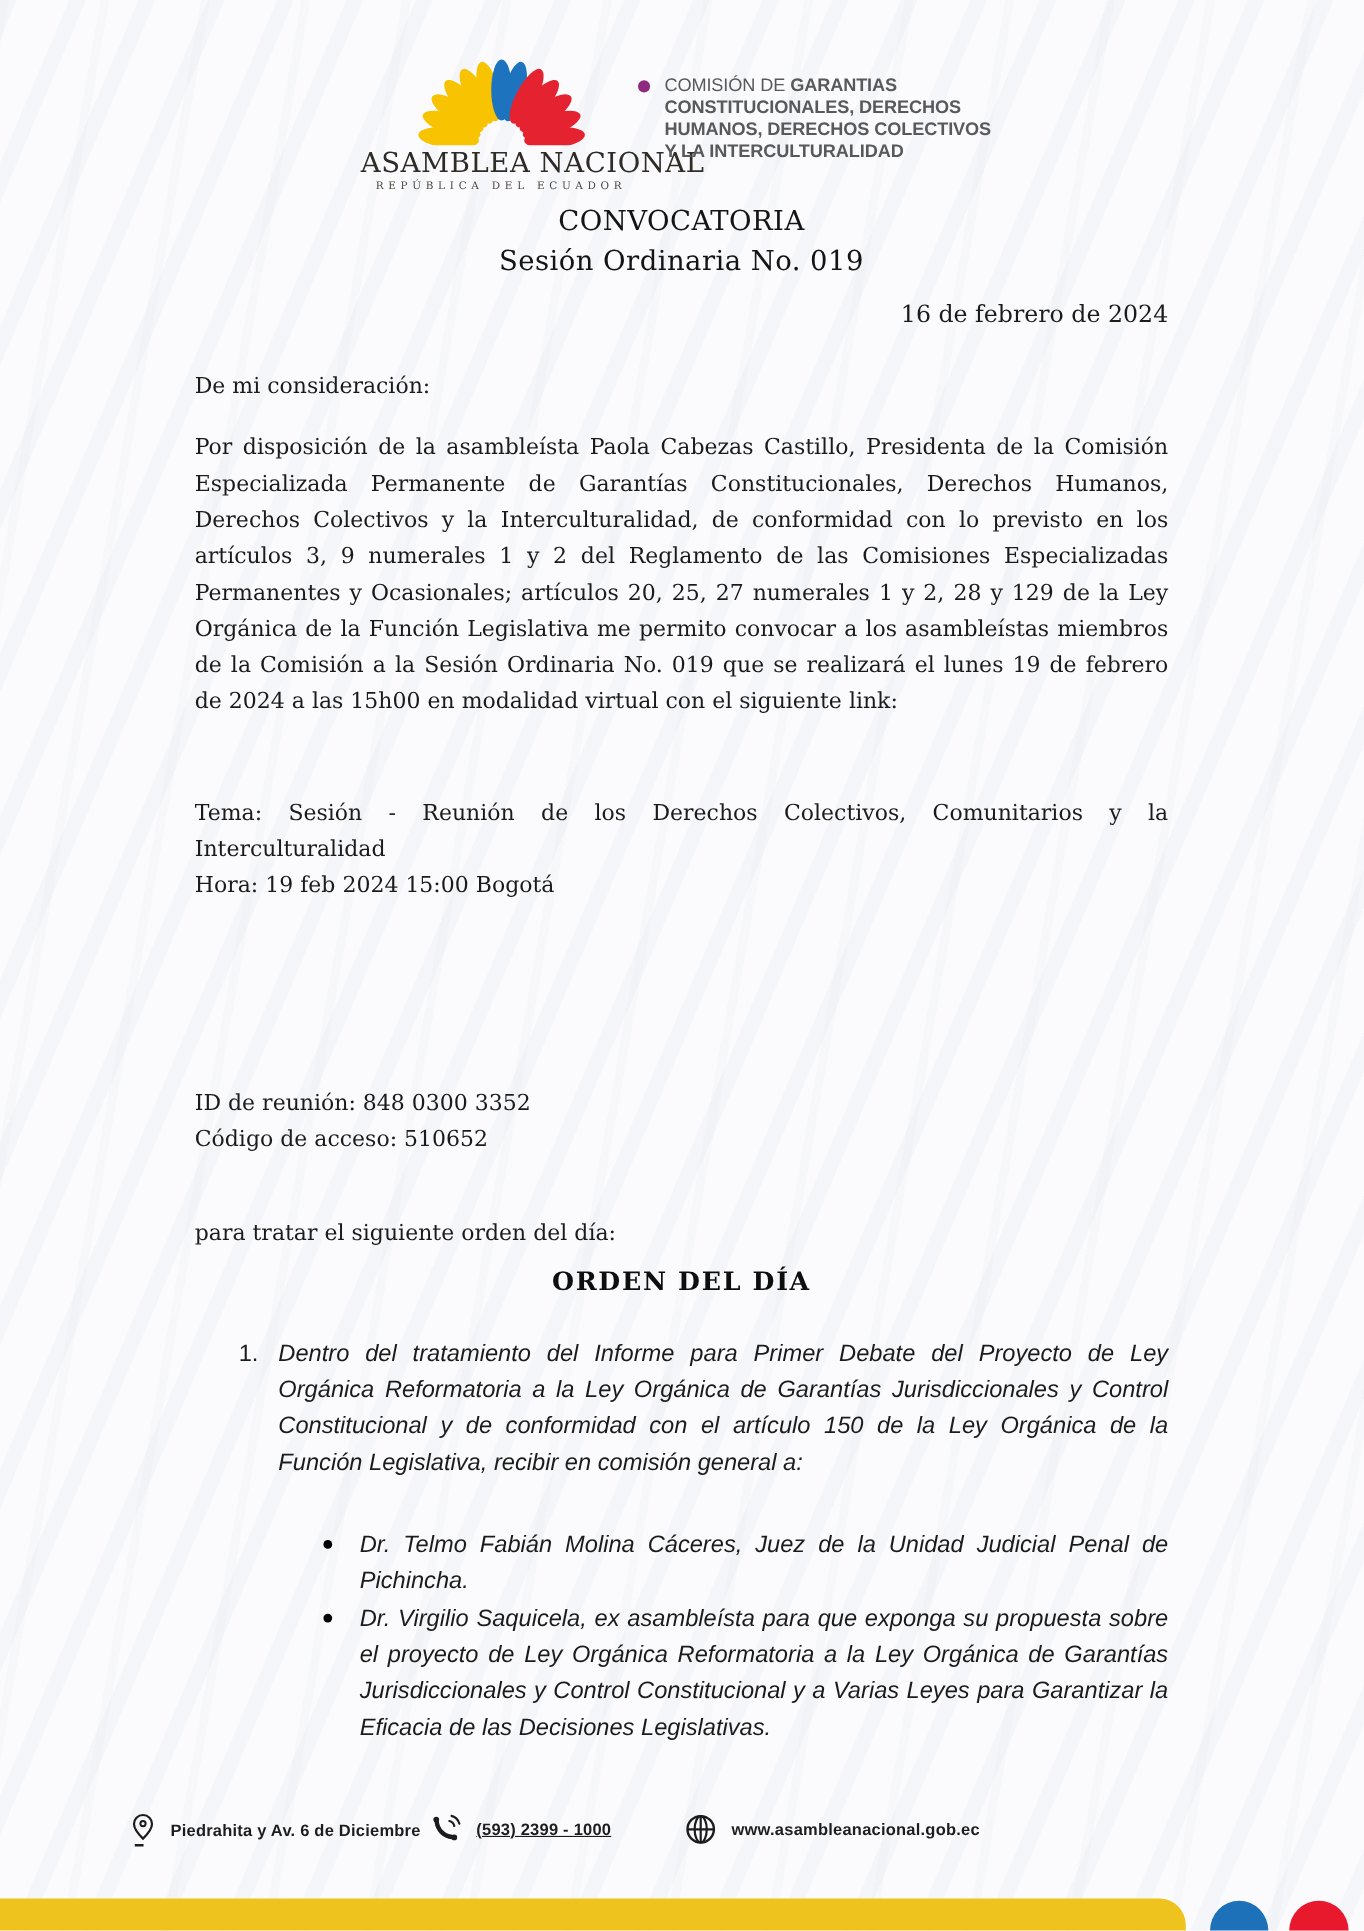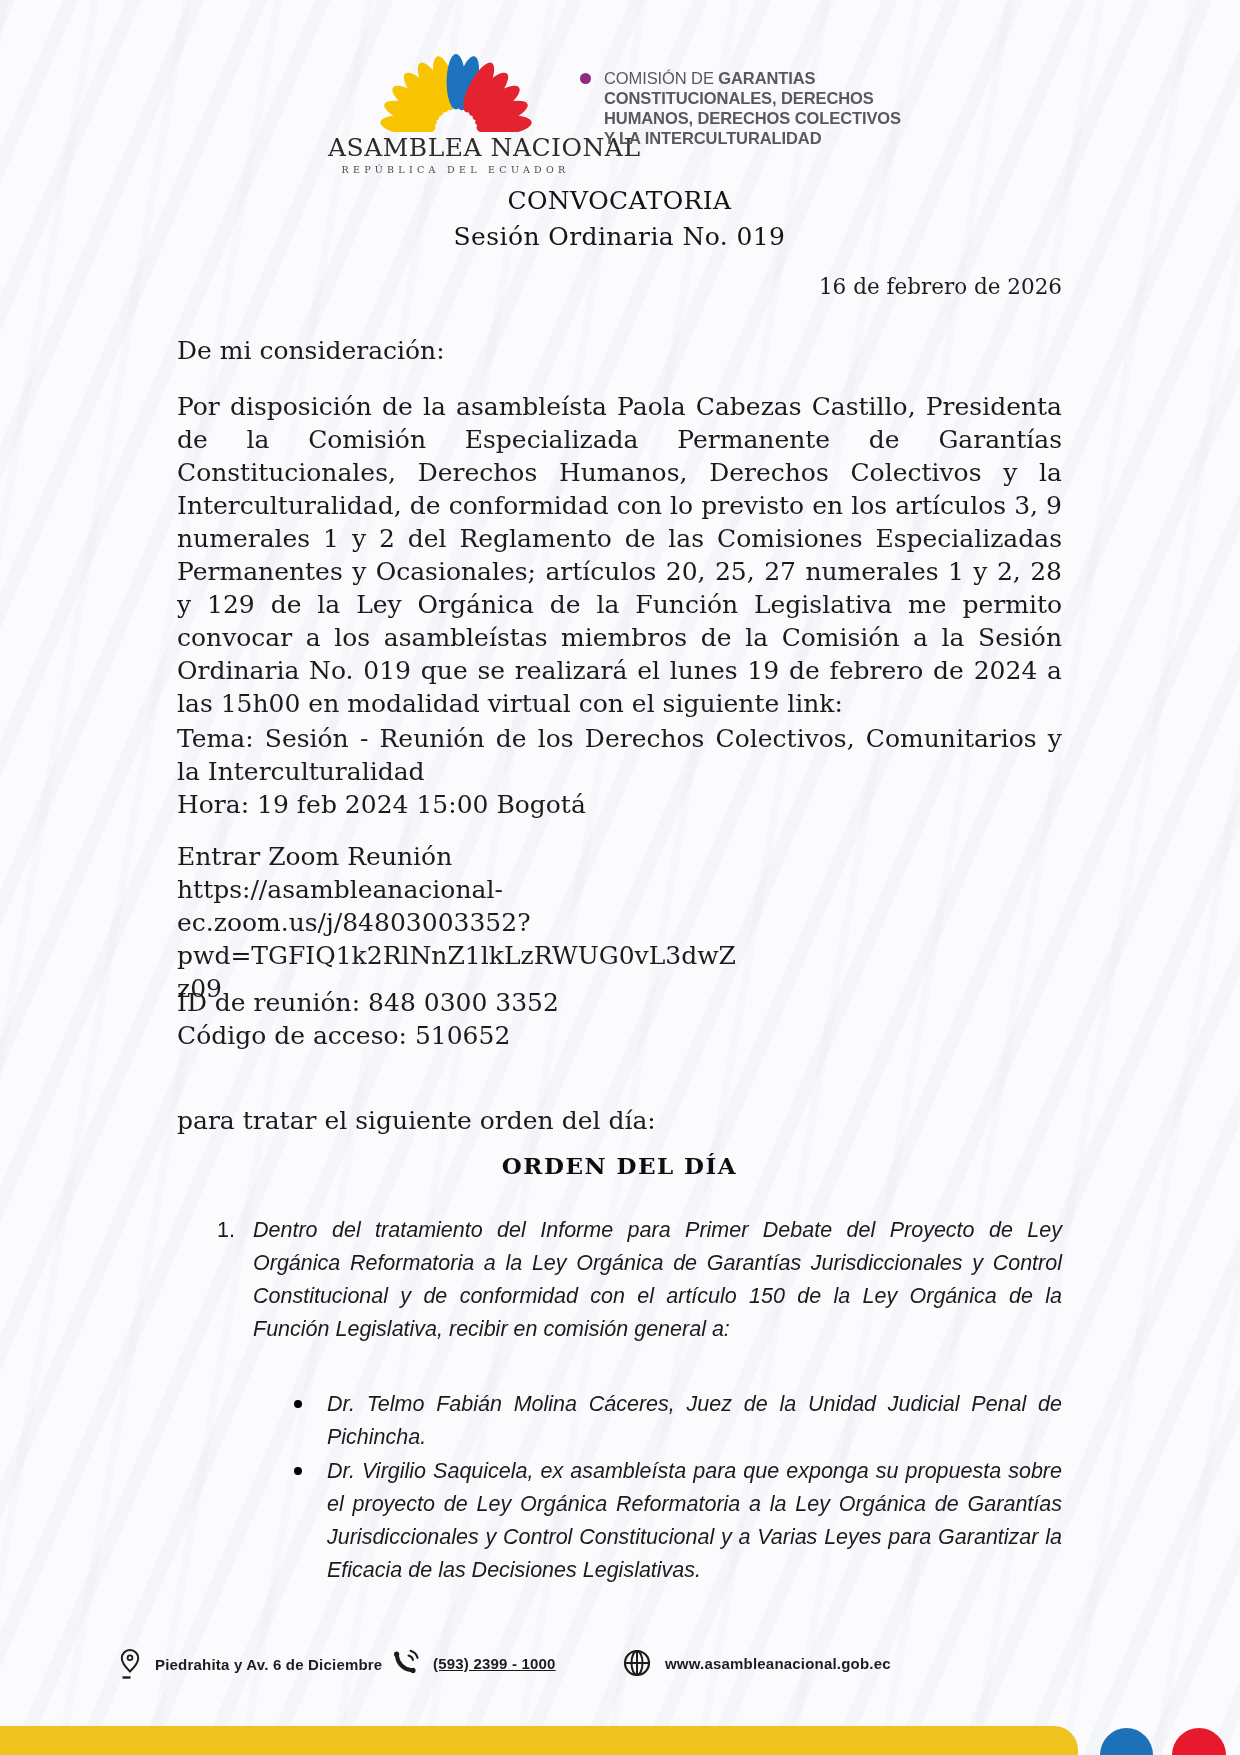--- a/index.html
+++ b/index.html
@@ -32,21 +32,21 @@
   .commission-text {
     margin-left:13px;
     font-family:"Liberation Sans", sans-serif;
     font-size:16.5px; line-height:20px;
     font-weight:700; color:#58595b; letter-spacing:-.1px;
   }
   .commission-text .reg { font-weight:400; }
 
   
   .col { position:absolute; left:177px; width:885px; }
-  .serif { font-size:25px; line-height:33px; }
+  .serif { font-size:20px; line-height:33px; }
   .sans  { font-family:"Liberation Sans", sans-serif; font-size:21.5px; line-height:33px;font-style:italic; }
   .justify { text-align:justify; text-align-last:left; }
 
   .doc-title { top:183px; text-align:center; font-size:25px; line-height:36px; letter-spacing:.4px; color:#141414; }
   .date { top:270px; text-align:right; font-size:21.5px; }
   .salutation { top:334px; }
   .para1 { top:390px; }
   .meeting-tema { top:722px; }
   .zoom-block { top:840px; }
   .id-block { top:986px; }
@@ -114,37 +114,31 @@
       <div>HUMANOS, DERECHOS COLECTIVOS</div>
       <div>Y LA INTERCULTURALIDAD</div>
     </div>
   </div>
 
   <div class="col doc-title">
     <div>CONVOCATORIA</div>
     <div>Sesión Ordinaria No. 019</div>
   </div>
 
-  <div class="col date serif">16 de febrero de 2026</div>
+  <div class="col date serif">16 de febrero de 2024</div>
 
   <div class="col salutation serif">De mi consideración:</div>
 
   <div class="col para1 serif justify">Por disposición de la asambleísta Paola Cabezas Castillo, Presidenta de la Comisión Especializada Permanente de Garantías Constitucionales, Derechos Humanos, Derechos Colectivos y la Interculturalidad, de conformidad con lo previsto en los artículos 3, 9 numerales 1 y 2 del Reglamento de las Comisiones Especializadas Permanentes y Ocasionales; artículos 20, 25, 27 numerales 1 y 2, 28 y 129 de la Ley Orgánica de la Función Legislativa me permito convocar a los asambleístas miembros de la Comisión a la Sesión Ordinaria No. 019 que se realizará el lunes 19 de febrero de 2024 a las 15h00 en modalidad virtual con el siguiente link:</div>
 
   <div class="col meeting-tema serif">
     <div class="justify">Tema: Sesión - Reunión de los Derechos Colectivos, Comunitarios y la Interculturalidad</div>
     <div>Hora: 19 feb 2024 15:00 Bogotá</div>
   </div>
 
-  <div class="col zoom-block serif">
-    <div>Entrar Zoom Reunión</div>
-    <div>https://asambleanacional-</div>
-    <div>ec.zoom.us/j/84803003352?pwd=TGFIQ1k2RlNnZ1lkLzRWUG0vL3dwZ</div>
-    <div>z09</div>
-  </div>
 
   <div class="col id-block serif">
     <div>ID de reunión: 848 0300 3352</div>
     <div>Código de acceso: 510652</div>
   </div>
 
   <div class="col order-intro serif">para  tratar el siguiente orden del día:</div>
 
   <div class="col order-heading">ORDEN DEL DÍA</div>
 

